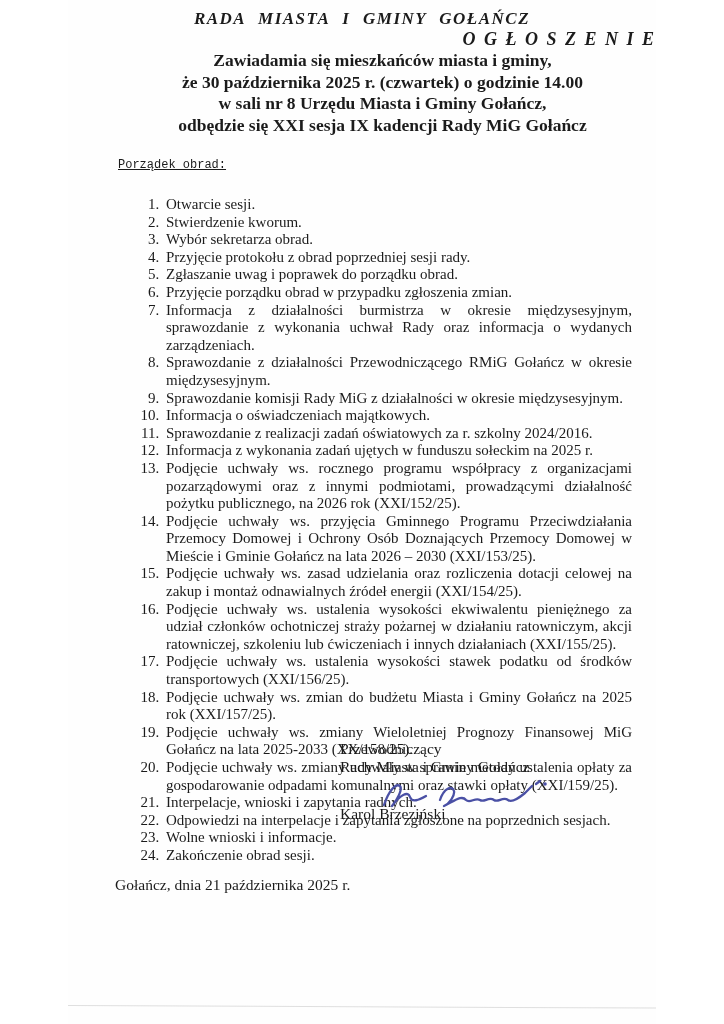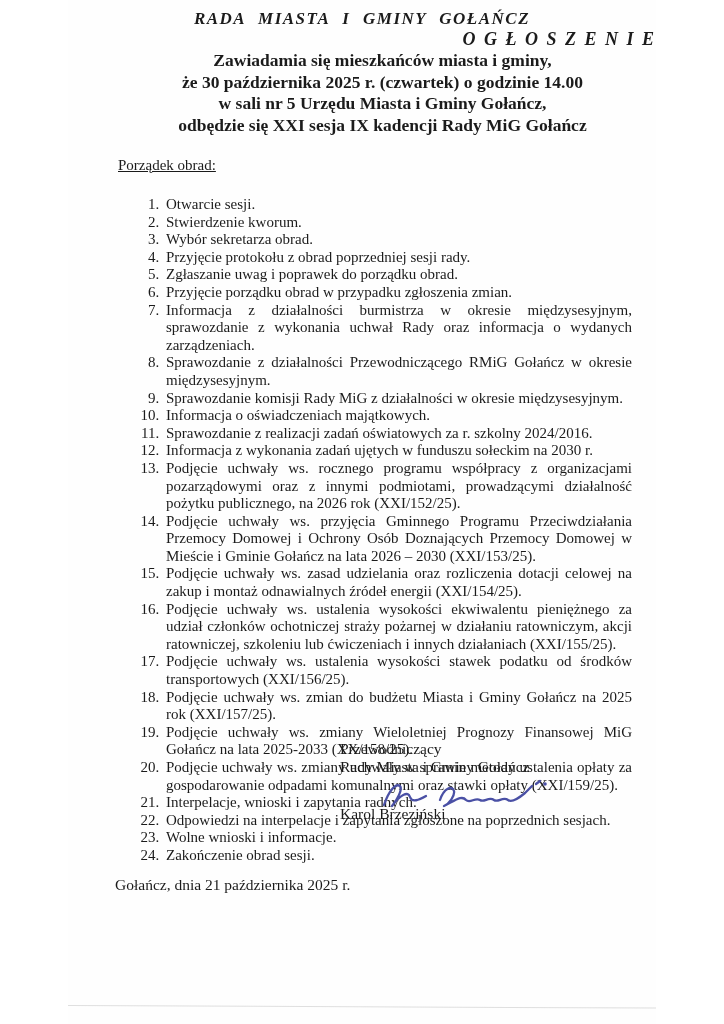--- a/index.html
+++ b/index.html
@@ -42,23 +42,24 @@
   }
   .intro-line {
     font-size: 17.5px;
     font-weight: bold;
     line-height: 21.5px;
     padding-left: 41px;
   }
   
   .agenda-heading {
     margin: 20px 0 0 50px;
-    font-size: 15px;
+    font-size: 12px;
     text-decoration: underline;
     line-height: 18px;
+    font-family: Liberation Mono, monospace;
   }
   ol.agenda-list {
     margin: 22px 24px 0 50px;
     padding: 0 0 0 45px;
     list-style: decimal outside;
     font-size: 15px;
     line-height: 17.6px;
   }
   ol.agenda-list li {
     text-align: justify;
@@ -101,39 +102,39 @@
 </head>
 <body>
 
 <div class="page">
 
   <div class="doc-header">
     <div class="org-line">RADA MIASTA I GMINY GOŁAŃCZ</div>
     <div class="title-line">O G Ł O S Z E N I E</div>
     <div class="intro-line">Zawiadamia się mieszkańców miasta i gminy,</div>
     <div class="intro-line">że 30 października 2025 r. (czwartek) o godzinie 14.00</div>
-    <div class="intro-line">w sali nr 5 Urzędu Miasta i Gminy Gołańcz,</div>
+    <div class="intro-line">w sali nr 8 Urzędu Miasta i Gminy Gołańcz,</div>
     <div class="intro-line">odbędzie się XXI sesja IX kadencji Rady MiG Gołańcz</div>
   </div>
 
   <div class="agenda-heading">Porządek obrad:</div>
 
   <ol class="agenda-list">
       <li>Otwarcie sesji.</li>
       <li>Stwierdzenie kworum.</li>
       <li>Wybór sekretarza obrad.</li>
       <li>Przyjęcie protokołu z obrad poprzedniej sesji rady.</li>
       <li>Zgłaszanie uwag i poprawek do porządku obrad.</li>
       <li>Przyjęcie porządku obrad w przypadku zgłoszenia zmian.</li>
       <li>Informacja z działalności burmistrza w okresie międzysesyjnym, sprawozdanie z wykonania uchwał Rady oraz informacja o wydanych zarządzeniach.</li>
       <li>Sprawozdanie z działalności Przewodniczącego RMiG Gołańcz w okresie międzysesyjnym.</li>
       <li>Sprawozdanie komisji Rady MiG z działalności w okresie międzysesyjnym.</li>
       <li>Informacja o oświadczeniach majątkowych.</li>
       <li>Sprawozdanie z realizacji zadań oświatowych za r. szkolny 2024/2016.</li>
-      <li>Informacja z wykonania zadań ujętych w funduszu sołeckim na 2030 r.</li>
+      <li>Informacja z wykonania zadań ujętych w funduszu sołeckim na 2025 r.</li>
       <li>Podjęcie uchwały ws. rocznego programu współpracy z organizacjami pozarządowymi oraz z innymi podmiotami, prowadzącymi działalność pożytku publicznego, na 2026 rok (XXI/152/25).</li>
       <li>Podjęcie uchwały ws. przyjęcia Gminnego Programu Przeciwdziałania Przemocy Domowej i Ochrony Osób Doznających Przemocy Domowej w Mieście i Gminie Gołańcz na lata 2026 – 2030 (XXI/153/25).</li>
       <li>Podjęcie uchwały ws. zasad udzielania oraz rozliczenia dotacji celowej na zakup i montaż odnawialnych źródeł energii (XXI/154/25).</li>
       <li>Podjęcie uchwały ws. ustalenia wysokości ekwiwalentu pieniężnego za udział członków ochotniczej straży pożarnej w działaniu ratowniczym, akcji ratowniczej, szkoleniu lub ćwiczeniach i innych działaniach (XXI/155/25).</li>
       <li>Podjęcie uchwały ws. ustalenia wysokości stawek podatku od środków transportowych (XXI/156/25).</li>
       <li>Podjęcie uchwały ws. zmian do budżetu Miasta i Gminy Gołańcz na 2025 rok (XXI/157/25).</li>
       <li>Podjęcie uchwały ws. zmiany Wieloletniej Prognozy Finansowej MiG Gołańcz na lata 2025-2033 (XX/158/25).</li>
       <li>Podjęcie uchwały ws. zmiany uchwały w sprawie metody ustalenia opłaty za gospodarowanie odpadami komunalnymi oraz stawki opłaty (XXI/159/25).</li>
       <li>Interpelacje, wnioski i zapytania radnych.</li>
       <li>Odpowiedzi na interpelacje i zapytania zgłoszone na poprzednich sesjach.</li>

